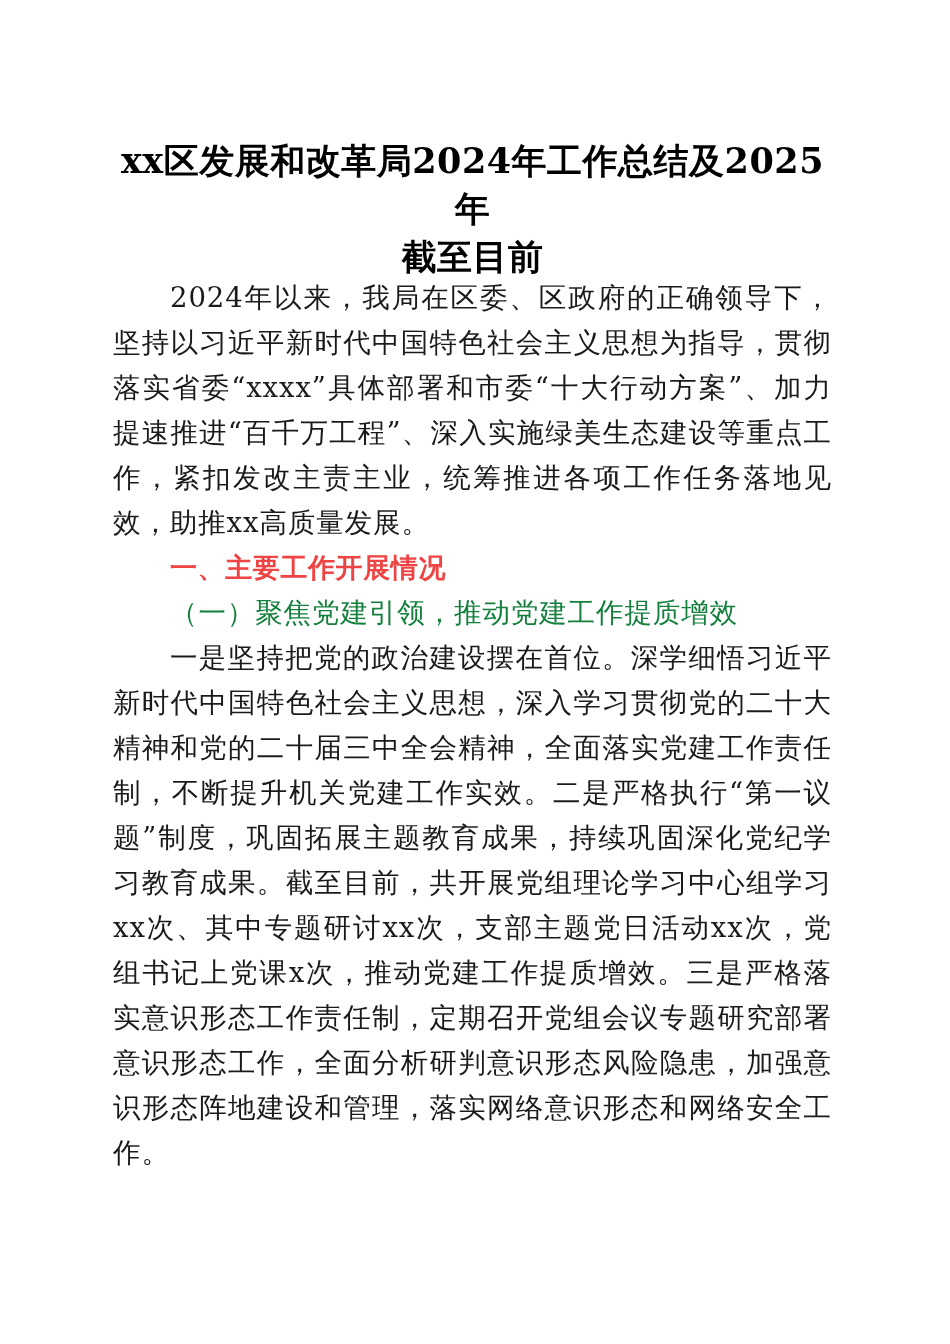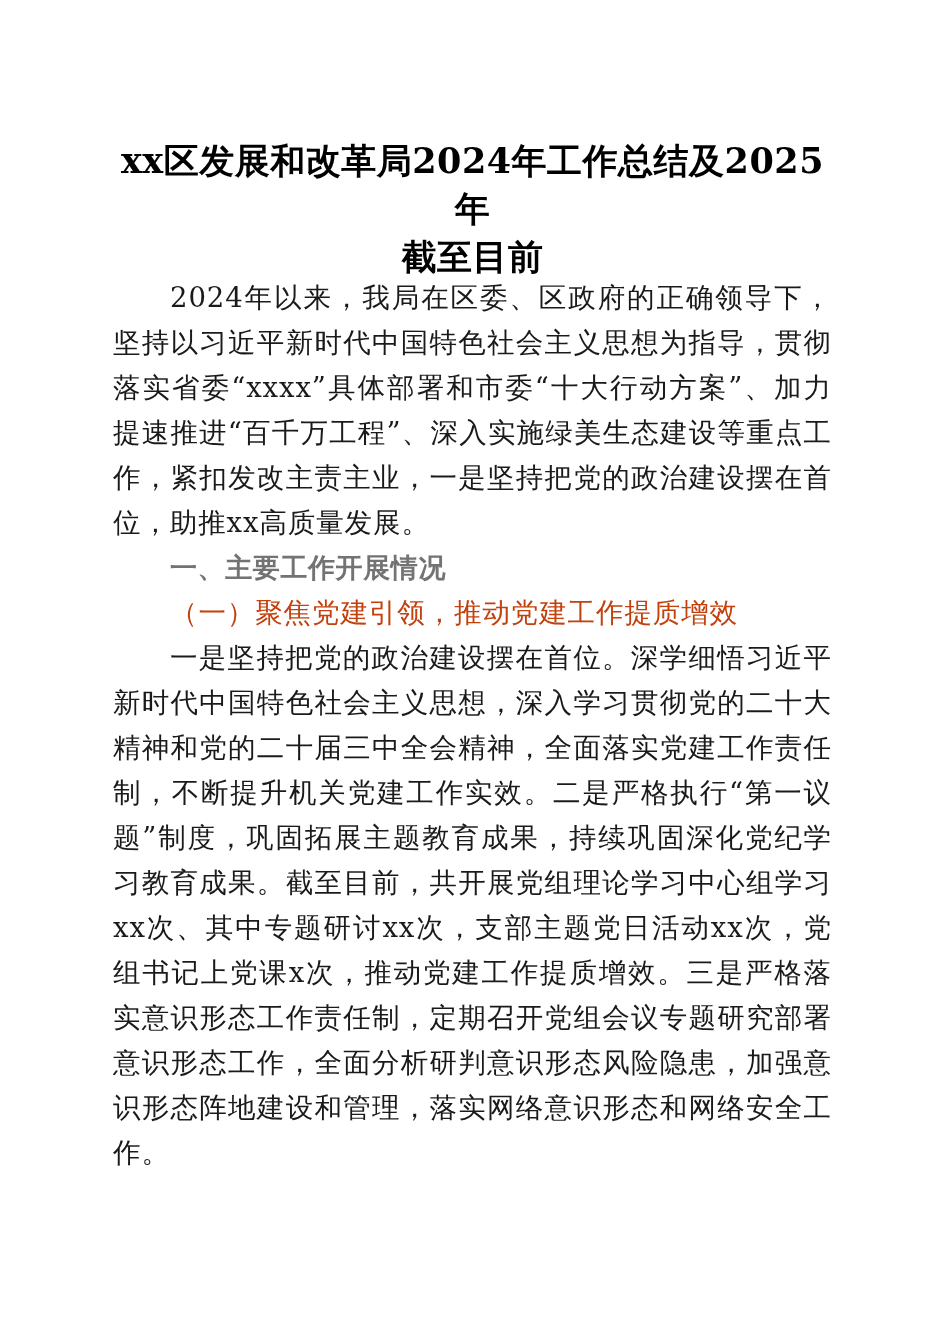--- a/index.html
+++ b/index.html
@@ -81,50 +81,50 @@
   p.heading-1 {
     margin: 0;
     padding: 0;
     font-family: "DejaVu Sans", "Liberation Sans", sans-serif;
     font-weight: 700;
     font-size: 27px;
     line-height: 45px;
     letter-spacing: 0.6px;
     text-indent: 57px;
     text-align: left;
-    color: #737373;
+    color: #ef4444;
   }
 
   
   p.heading-2 {
     margin: 0;
     padding: 0;
     font-family: "DejaVu Serif", "Liberation Serif", serif;
     font-size: 27.5px;
     line-height: 45px;
     letter-spacing: 0.9px;
     text-indent: 57px;
     text-align: left;
-    color: #c2410c;
+    color: #15803d;
   }
 </style>
 </head>
 <body>
 
 <div class="page">
   <div class="content">
 
     <h1 class="doc-title">
         <div>xx区发展和改革局2024年工作总结及2025年</div>
         <div>截至目前</div>
       </h1>
 
     <div class="body-block">
 
-      <p class="para indent">2024年以来，我局在区委、区政府的正确领导下，坚持以习近平新时代中国特色社会主义思想为指导，贯彻落实省委“xxxx”具体部署和市委“十大行动方案”、加力提速推进“百千万工程”、深入实施绿美生态建设等重点工作，紧扣发改主责主业，一是坚持把党的政治建设摆在首位，助推xx高质量发展。</p>
+      <p class="para indent">2024年以来，我局在区委、区政府的正确领导下，坚持以习近平新时代中国特色社会主义思想为指导，贯彻落实省委“xxxx”具体部署和市委“十大行动方案”、加力提速推进“百千万工程”、深入实施绿美生态建设等重点工作，紧扣发改主责主业，统筹推进各项工作任务落地见效，助推xx高质量发展。</p>
 
       <p class="heading-1">一、主要工作开展情况</p>
 
       <p class="heading-2">（一）聚焦党建引领，推动党建工作提质增效</p>
 
       <p class="para indent">一是坚持把党的政治建设摆在首位。深学细悟习近平新时代中国特色社会主义思想，深入学习贯彻党的二十大精神和党的二十届三中全会精神，全面落实党建工作责任制，不断提升机关党建工作实效。二是严格执行“第一议题”制度，巩固拓展主题教育成果，持续巩固深化党纪学习教育成果。截至目前，共开展党组理论学习中心组学习xx次、其中专题研讨xx次，支部主题党日活动xx次，党组书记上党课x次，推动党建工作提质增效。三是严格落实意识形态工作责任制，定期召开党组会议专题研究部署意识形态工作，全面分析研判意识形态风险隐患，加强意识形态阵地建设和管理，落实网络意识形态和网络安全工作。</p>
 
     </div>
   </div>
 </div>

